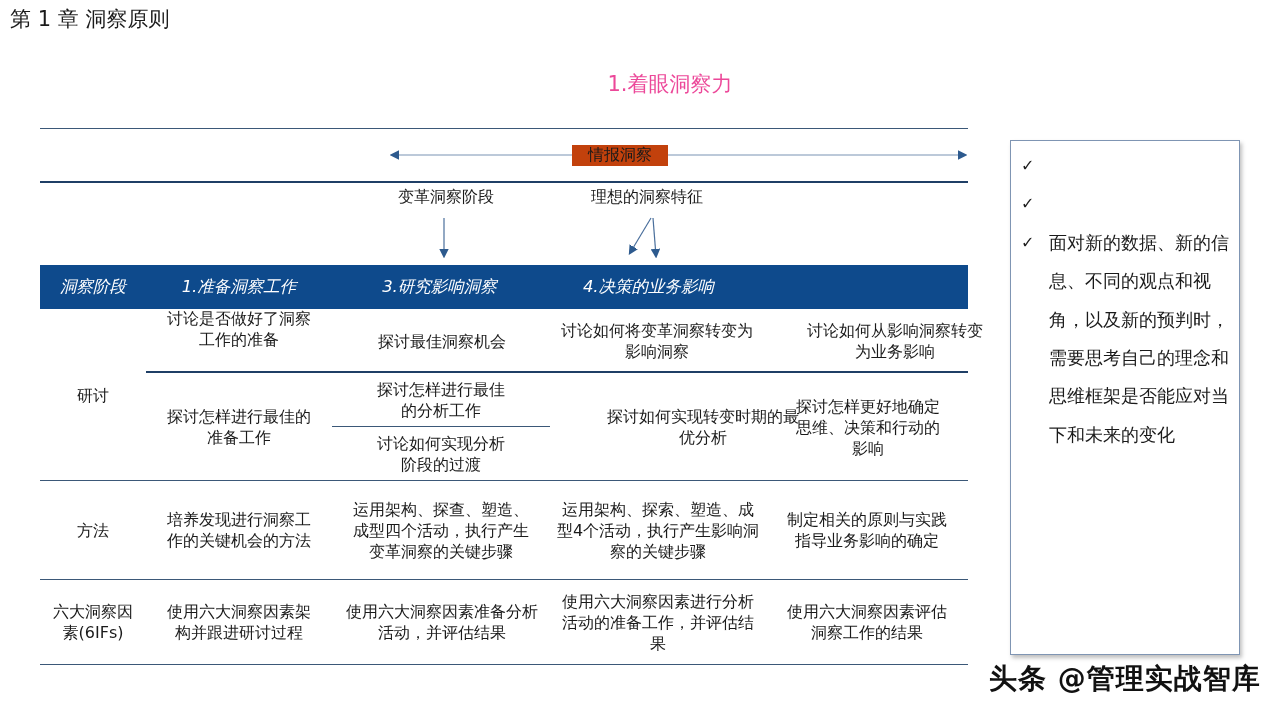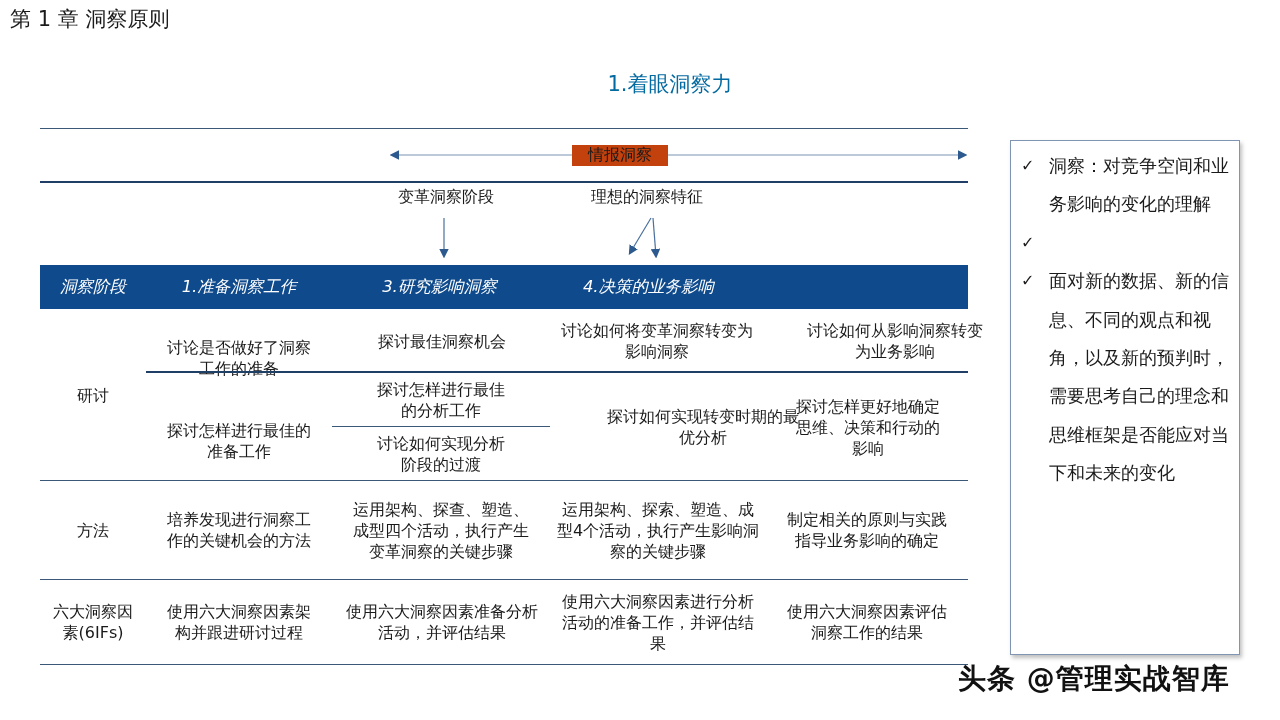--- a/index.html
+++ b/index.html
@@ -1,31 +1,31 @@
 <!DOCTYPE html>
 <html><head>
 <meta charset="utf-8">
 <style>
   * { margin:0; padding:0; box-sizing:border-box; }
   html, body { width:1280px; height:720px; background:#ffffff; overflow:hidden; }
   body { position:relative; font-family:"DejaVu Sans", "Liberation Sans", sans-serif; color:#1a1a1a; }
   .abs { position:absolute; }
   .chapter-title { left:10px; top:5px; font-size:21px; color:#1a1a1a; white-space:nowrap; }
-  .slide-title { left:540px; top:70px; width:260px; text-align:center; font-size:21px; color:#0369a1; }
+  .slide-title { left:540px; top:70px; width:260px; text-align:center; font-size:21px; color:#ec4899; }
   .hline { position:absolute; height:2px; background:#1f3f66; }
   .hline.thin { height:1px; background:#3b5878; }
   .label { position:absolute; font-size:16px; color:#1a1a1a; white-space:nowrap; text-align:center; }
   .header-band { left:40px; top:265px; width:928px; height:44px; background:#0e4a8c; display:flex; }
   .hcell { color:#ffffff; font-size:16.5px; display:flex; align-items:center; justify-content:center; height:100%; white-space:nowrap;font-style:italic; }
   .cell { position:absolute; display:flex; align-items:center; justify-content:center; text-align:center; font-size:16px; line-height:21px; color:#1a1a1a; padding:0 4px; }
   .side-box { left:1010px; top:140px; width:230px; height:515px; border:1px solid #7f95b3; box-shadow:2px 3px 4px rgba(0,0,0,0.25); background:#fff; padding:6px 6px 0 8px; }
   .bullet { display:flex; font-size:18px; line-height:38.4px; color:#1a1a1a; }
   .bullet .check { width:30px; flex:0 0 30px; font-size:16px; text-align:left; padding-left:2px; }
   .bullet .btext { flex:1; }
-  .watermark { left:958px; top:660px; font-size:28px; color:#111; white-space:nowrap; font-weight:bold; letter-spacing:1px; }
+  .watermark { left:989px; top:660px; font-size:28px; color:#111; white-space:nowrap; font-weight:bold; letter-spacing:1px; }
   svg.arrows { position:absolute; left:0; top:0; }
 </style>
 </head>
 <body>
 
 <div class="abs chapter-title">第 1 章  洞察原则</div>
 
 <div class="abs slide-title">1.着眼洞察力</div>
 
 <div class="hline thin" style="left:40px; top:128px; width:928px;"></div>
@@ -53,28 +53,28 @@
 
 <div class="abs header-band">
   <div class="hcell" style="width:106px;">洞察阶段</div>
   <div class="hcell" style="width:186px;">1.准备洞察工作</div>
   <div class="hcell" style="width:215px;">3.研究影响洞察</div>
   <div class="hcell" style="width:203px;">4.决策的业务影响</div>
 </div>
 
 <div class="cell" style="left:40px; top:310px; width:106px; height:170px;">研讨</div>
 
-<div class="cell" style="left:156px; top:329px; width:166px; height:58px;">讨论是否做好了洞察工作的准备</div>
+<div class="cell" style="left:156px; top:300px; width:166px; height:58px;">讨论是否做好了洞察工作的准备</div>
 <div class="cell" style="left:336px; top:312px; width:212px; height:58px;">探讨最佳洞察机会</div>
 <div class="cell" style="left:554px; top:312px; width:206px; height:58px;">讨论如何将变革洞察转变为影响洞察</div>
 <div class="cell" style="left:772px; top:312px; width:190px; height:58px;margin-left:28px;">讨论如何从影响洞察转变为业务影响</div>
 
 <div class="hline" style="left:146px; top:371px; width:822px;"></div>
 
-<div class="cell" style="left:156px; top:374px; width:166px; height:106px;margin-top:14px;">探讨怎样进行最佳的准备工作</div>
+<div class="cell" style="left:156px; top:374px; width:166px; height:106px;">探讨怎样进行最佳的准备工作</div>
 <div class="cell" style="left:366px; top:374px; width:150px; height:52px;">探讨怎样进行最佳的分析工作</div>
 <div class="hline thin" style="left:332px; top:426px; width:218px;"></div>
 <div class="cell" style="left:366px; top:428px; width:150px; height:52px;">讨论如何实现分析阶段的过渡</div>
 <div class="cell" style="left:556px; top:374px; width:204px; height:106px;margin-left:45px;">探讨如何实现转变时期的最优分析</div>
 <div class="cell" style="left:786px; top:374px; width:164px; height:106px;">探讨怎样更好地确定思维、决策和行动的影响</div>
 
 <div class="hline thin" style="left:40px; top:480px; width:928px;"></div>
 
 <div class="cell" style="left:40px; top:481px; width:106px; height:98px;">方法</div>
 <div class="cell" style="left:160px; top:481px; width:158px; height:98px;">培养发现进行洞察工作的关键机会的方法</div>
@@ -88,21 +88,20 @@
 <div class="cell" style="left:160px; top:580px; width:158px; height:84px;">使用六大洞察因素架构并跟进研讨过程</div>
 <div class="cell" style="left:342px; top:580px; width:200px; height:84px;">使用六大洞察因素准备分析活动，并评估结果</div>
 <div class="cell" style="left:558px; top:580px; width:200px; height:84px;">使用六大洞察因素进行分析活动的准备工作，并评估结果</div>
 <div class="cell" style="left:778px; top:580px; width:178px; height:84px;">使用六大洞察因素评估洞察工作的结果</div>
 
 <div class="hline thin" style="left:40px; top:664px; width:928px;"></div>
 
 <div class="abs side-box">
   <div class="bullet">
     <span class="check">✓</span>
-    <span class="btext">洞察：对竞争空间和业务影响的变化的理解</span>
   </div>
   <div class="bullet">
     <span class="check">✓</span>
   </div>
   <div class="bullet">
     <span class="check">✓</span>
     <span class="btext">面对新的数据、新的信息、不同的观点和视角，以及新的预判时， 需要思考自己的理念和思维框架是否能应对当下和未来的变化</span>
   </div>
 </div>
 

